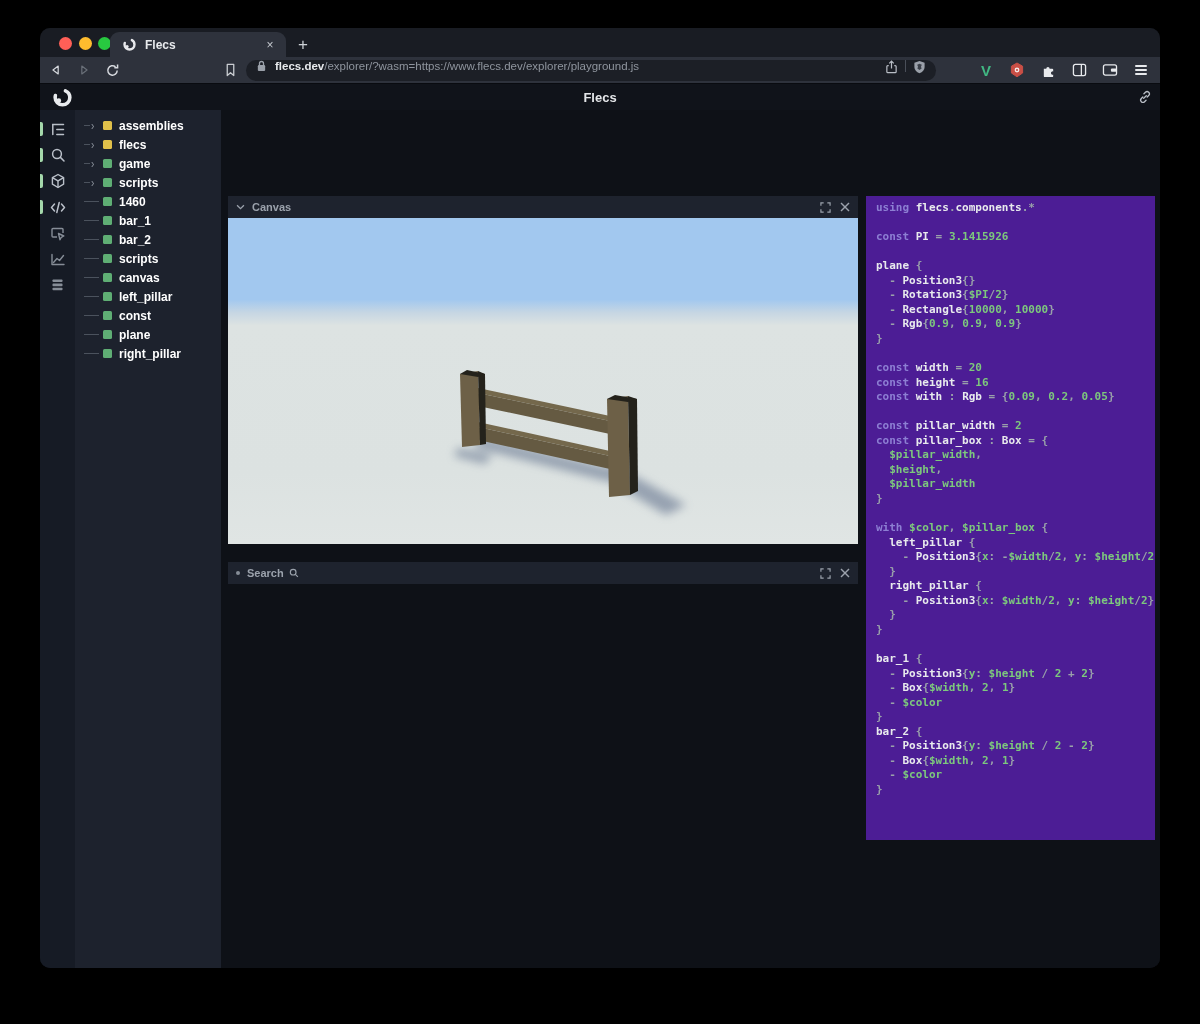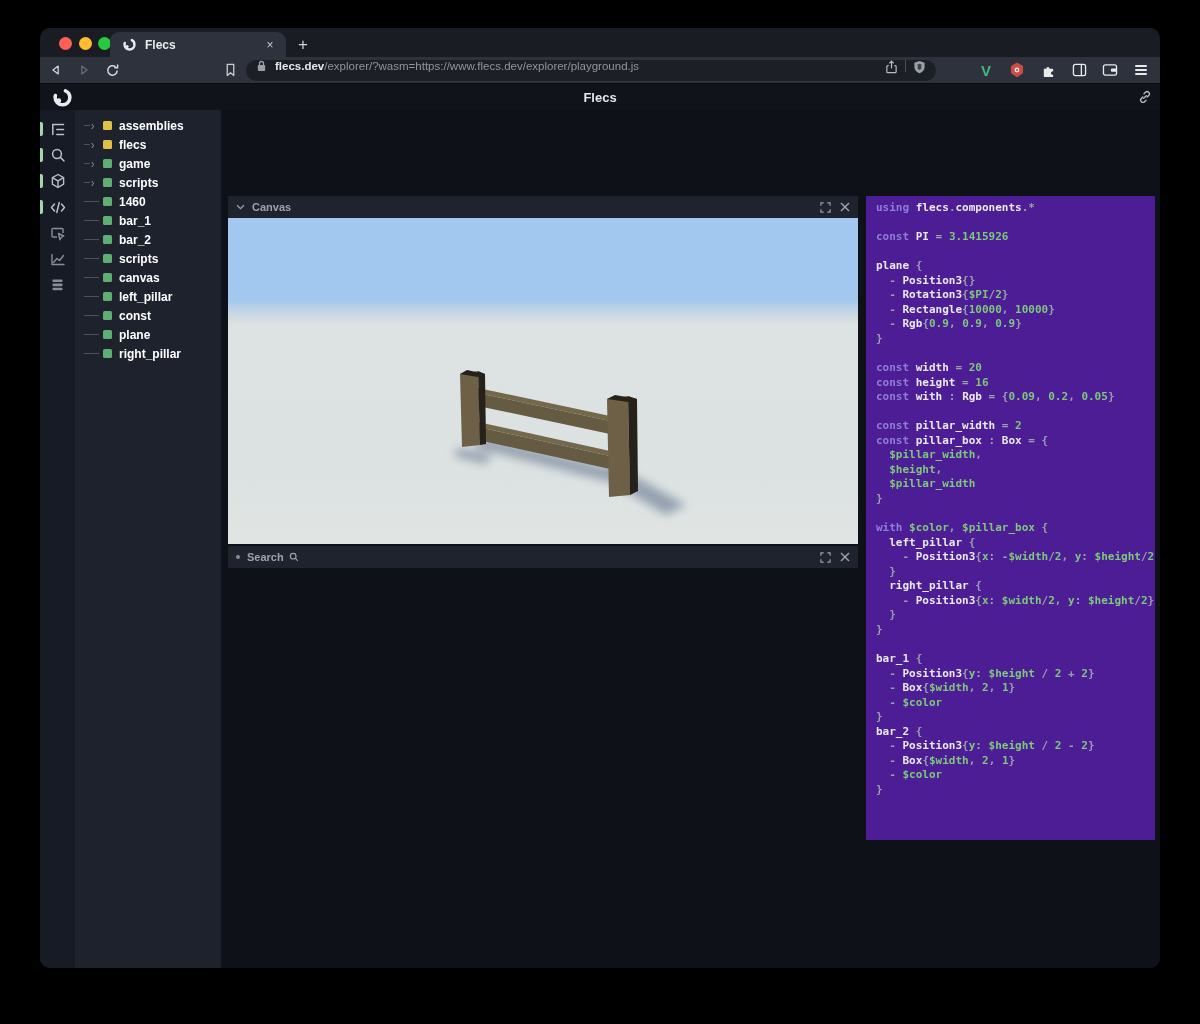--- a/index.html
+++ b/index.html
@@ -56,21 +56,21 @@
   .phead { height:22px; background:#1e232e; display:flex; align-items:center; padding:0 8px; flex:none; }
   .ptitle { color:#9ba2ac; font-size:11px; font-weight:bold; margin-left:7px; display:flex; align-items:center; gap:5px; }
   .phead .sp { flex:1; }
   .pico { margin-left:9px; display:flex; align-items:center; }
   .dot { width:4px; height:4px; border-radius:50%; background:#868d97; }
 
   .panel-canvas { left:188px; top:86px; width:630px; height:348px; }
   .canvas-view { position:relative; flex:1; background:linear-gradient(180deg,#a2c8ef 0%, #a2c8ef 25%, #c6d6e3 29%, #dde3e2 33%, #dce2e1 78%, #e0e5e4 100%); overflow:hidden; }
   .canvas-view svg { position:absolute; left:0; top:0; }
 
-  .panel-search { left:188px; top:436px; width:630px; height:22px; }
+  .panel-search { left:188px; top:452px; width:630px; height:22px; }
 
   .panel-editor { left:826px; top:86px; width:289px; height:644px; }
   .code { flex:1; background:#4c1d95; padding:5px 16px 0 10px; font-family:"DejaVu Sans Mono", monospace; font-size:11px; font-weight:bold; overflow:hidden; }
   .cl { height:14.56px; line-height:14.56px; white-space:pre; }
   .k { color:#8d7fd3; } .w { color:#e8eaed; } .g { color:#7dc87d; } .p { color:#99a0aa; }
 
   svg { display:block; }
 </style>
 </head>
 <body>

